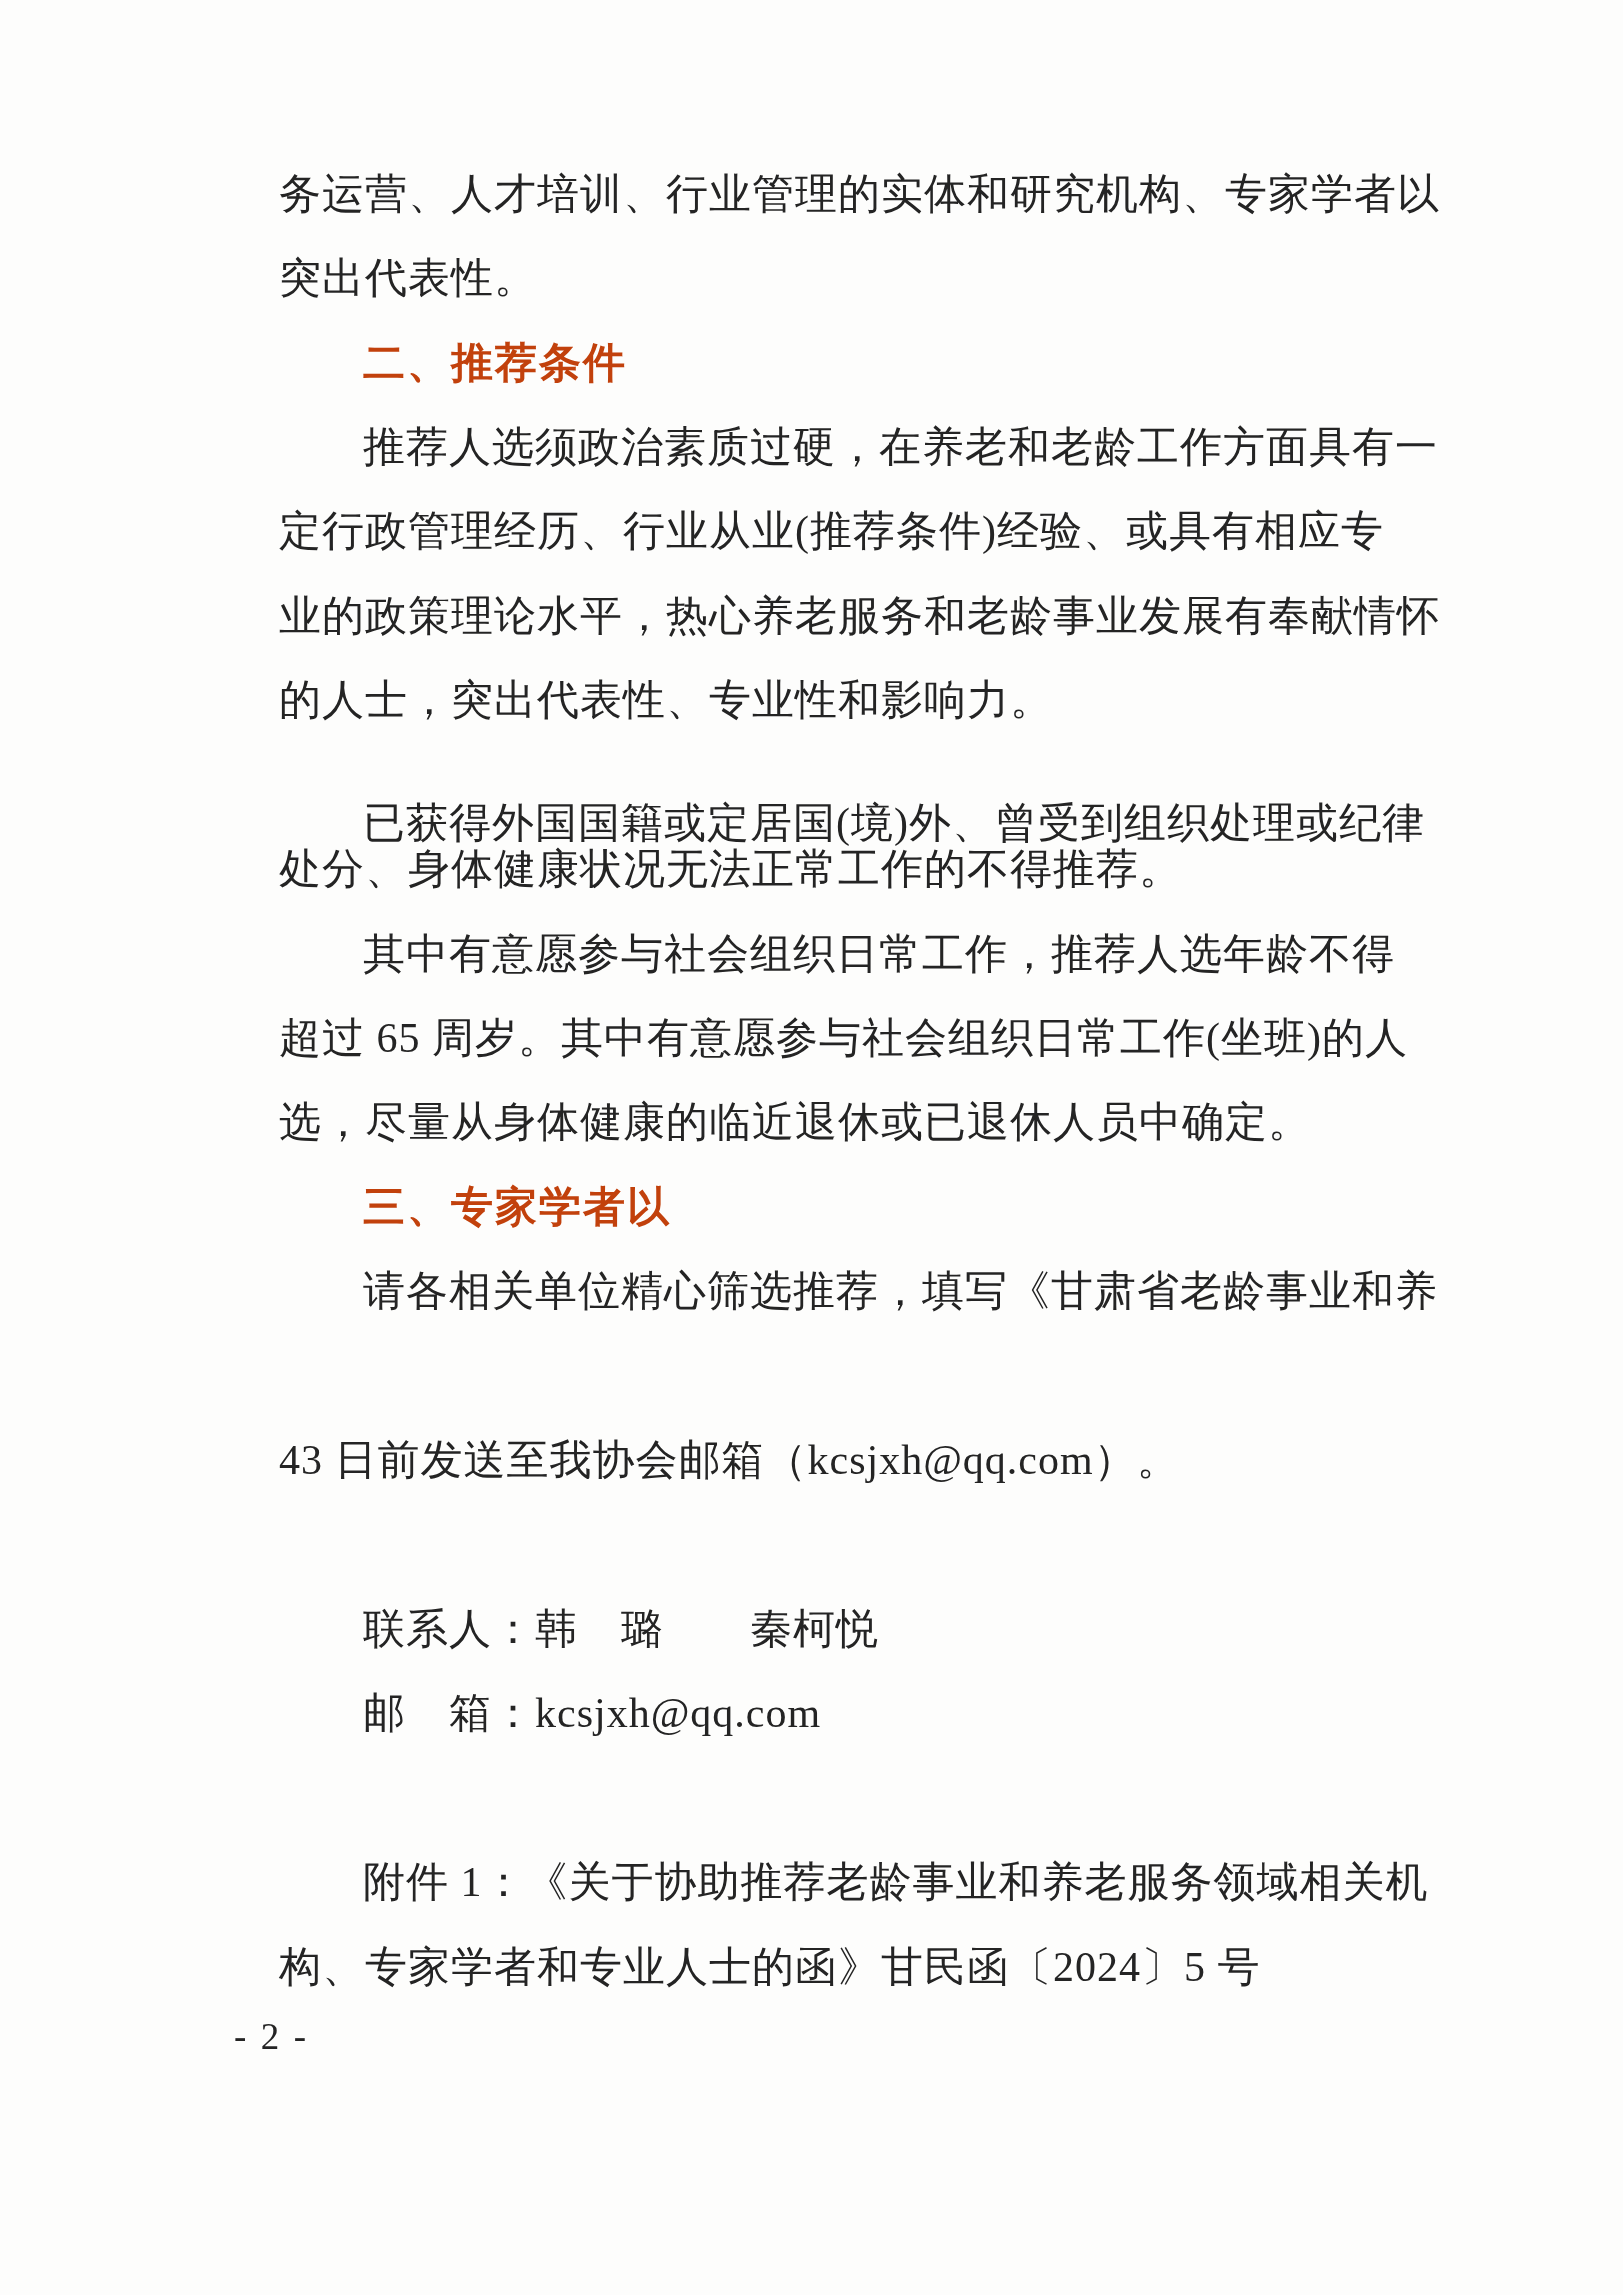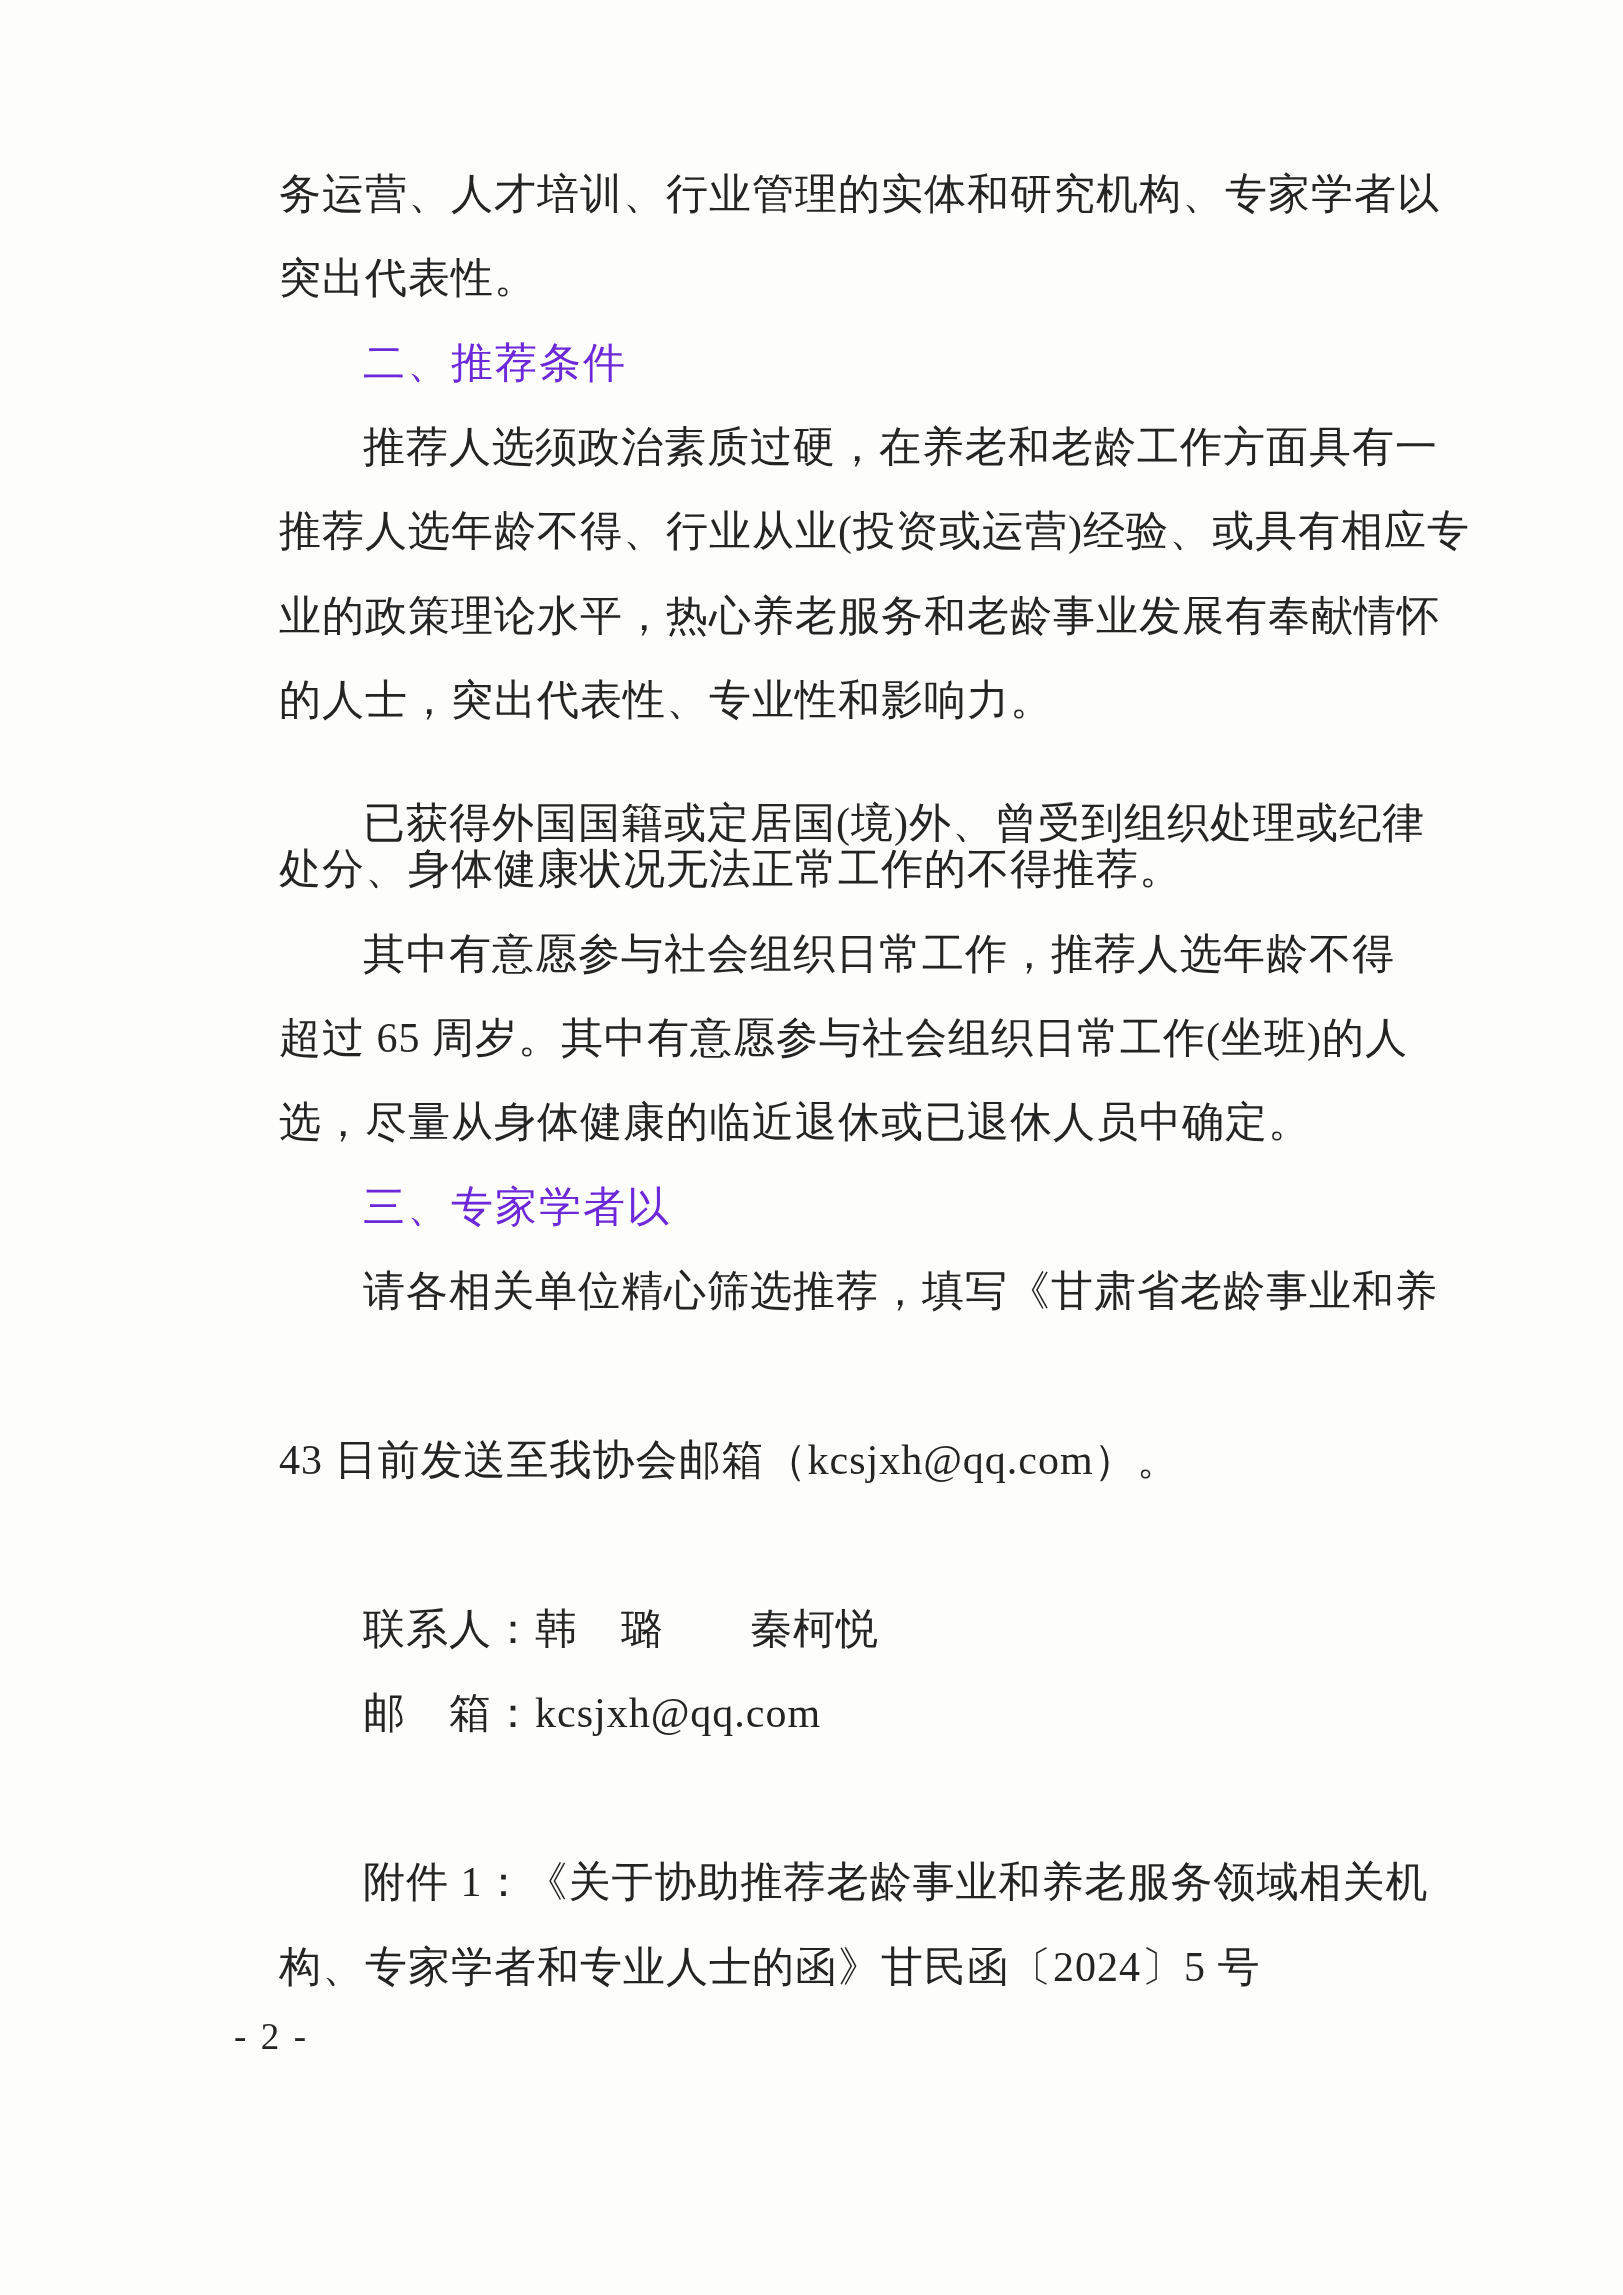--- a/index.html
+++ b/index.html
@@ -26,22 +26,22 @@
     line-height: 52px;
     padding-top: 3.9px;
     letter-spacing: 1px;
     white-space: pre;
     margin-left: 32px;
   }
   .indent {
     left: 331px;
   }
   .bold {
-    font-weight: 400;
-    color: #6d28d9;
+    font-weight: 700;
+    color: #c2410c;
     letter-spacing: 2px;
   }
   .pagenum {
     position: absolute;
     left: 234px;
     top: 2017px;
     font-size: 37px;
     line-height: 39px;
     letter-spacing: 2.6px;
     white-space: pre;
@@ -49,21 +49,21 @@
 </style>
 </head>
 <body>
 
 <div class="page">
 
   <div class="line" style="top:164px">务运营、人才培训、行业管理的实体和研究机构、专家学者以</div>
   <div class="line" style="top:248px">突出代表性。</div>
   <div class="line indent bold" style="top:333px">二、推荐条件</div>
   <div class="line indent" style="top:417px">推荐人选须政治素质过硬，在养老和老龄工作方面具有一</div>
-  <div class="line" style="top:501px">推荐人选年龄不得、行业从业(投资或运营)经验、或具有相应专</div>
+  <div class="line" style="top:501px">定行政管理经历、行业从业(推荐条件)经验、或具有相应专</div>
   <div class="line" style="top:586px">业的政策理论水平，热心养老服务和老龄事业发展有奉献情怀</div>
   <div class="line" style="top:670px">的人士，突出代表性、专业性和影响力。</div>
   <div class="line indent" style="top:793px">已获得外国国籍或定居国(境)外、曾受到组织处理或纪律</div>
   <div class="line" style="top:839px">处分、身体健康状况无法正常工作的不得推荐。</div>
   <div class="line indent" style="top:924px">其中有意愿参与社会组织日常工作，推荐人选年龄不得</div>
   <div class="line" style="top:1008px">超过 65 周岁。其中有意愿参与社会组织日常工作(坐班)的人</div>
   <div class="line" style="top:1092px">选，尽量从身体健康的临近退休或已退休人员中确定。</div>
   <div class="line indent bold" style="top:1177px">三、专家学者以</div>
   <div class="line indent" style="top:1261px">请各相关单位精心筛选推荐，填写《甘肃省老龄事业和养</div>
   <div class="line" style="top:1430px">43 日前发送至我协会邮箱（kcsjxh@qq.com）。</div>

